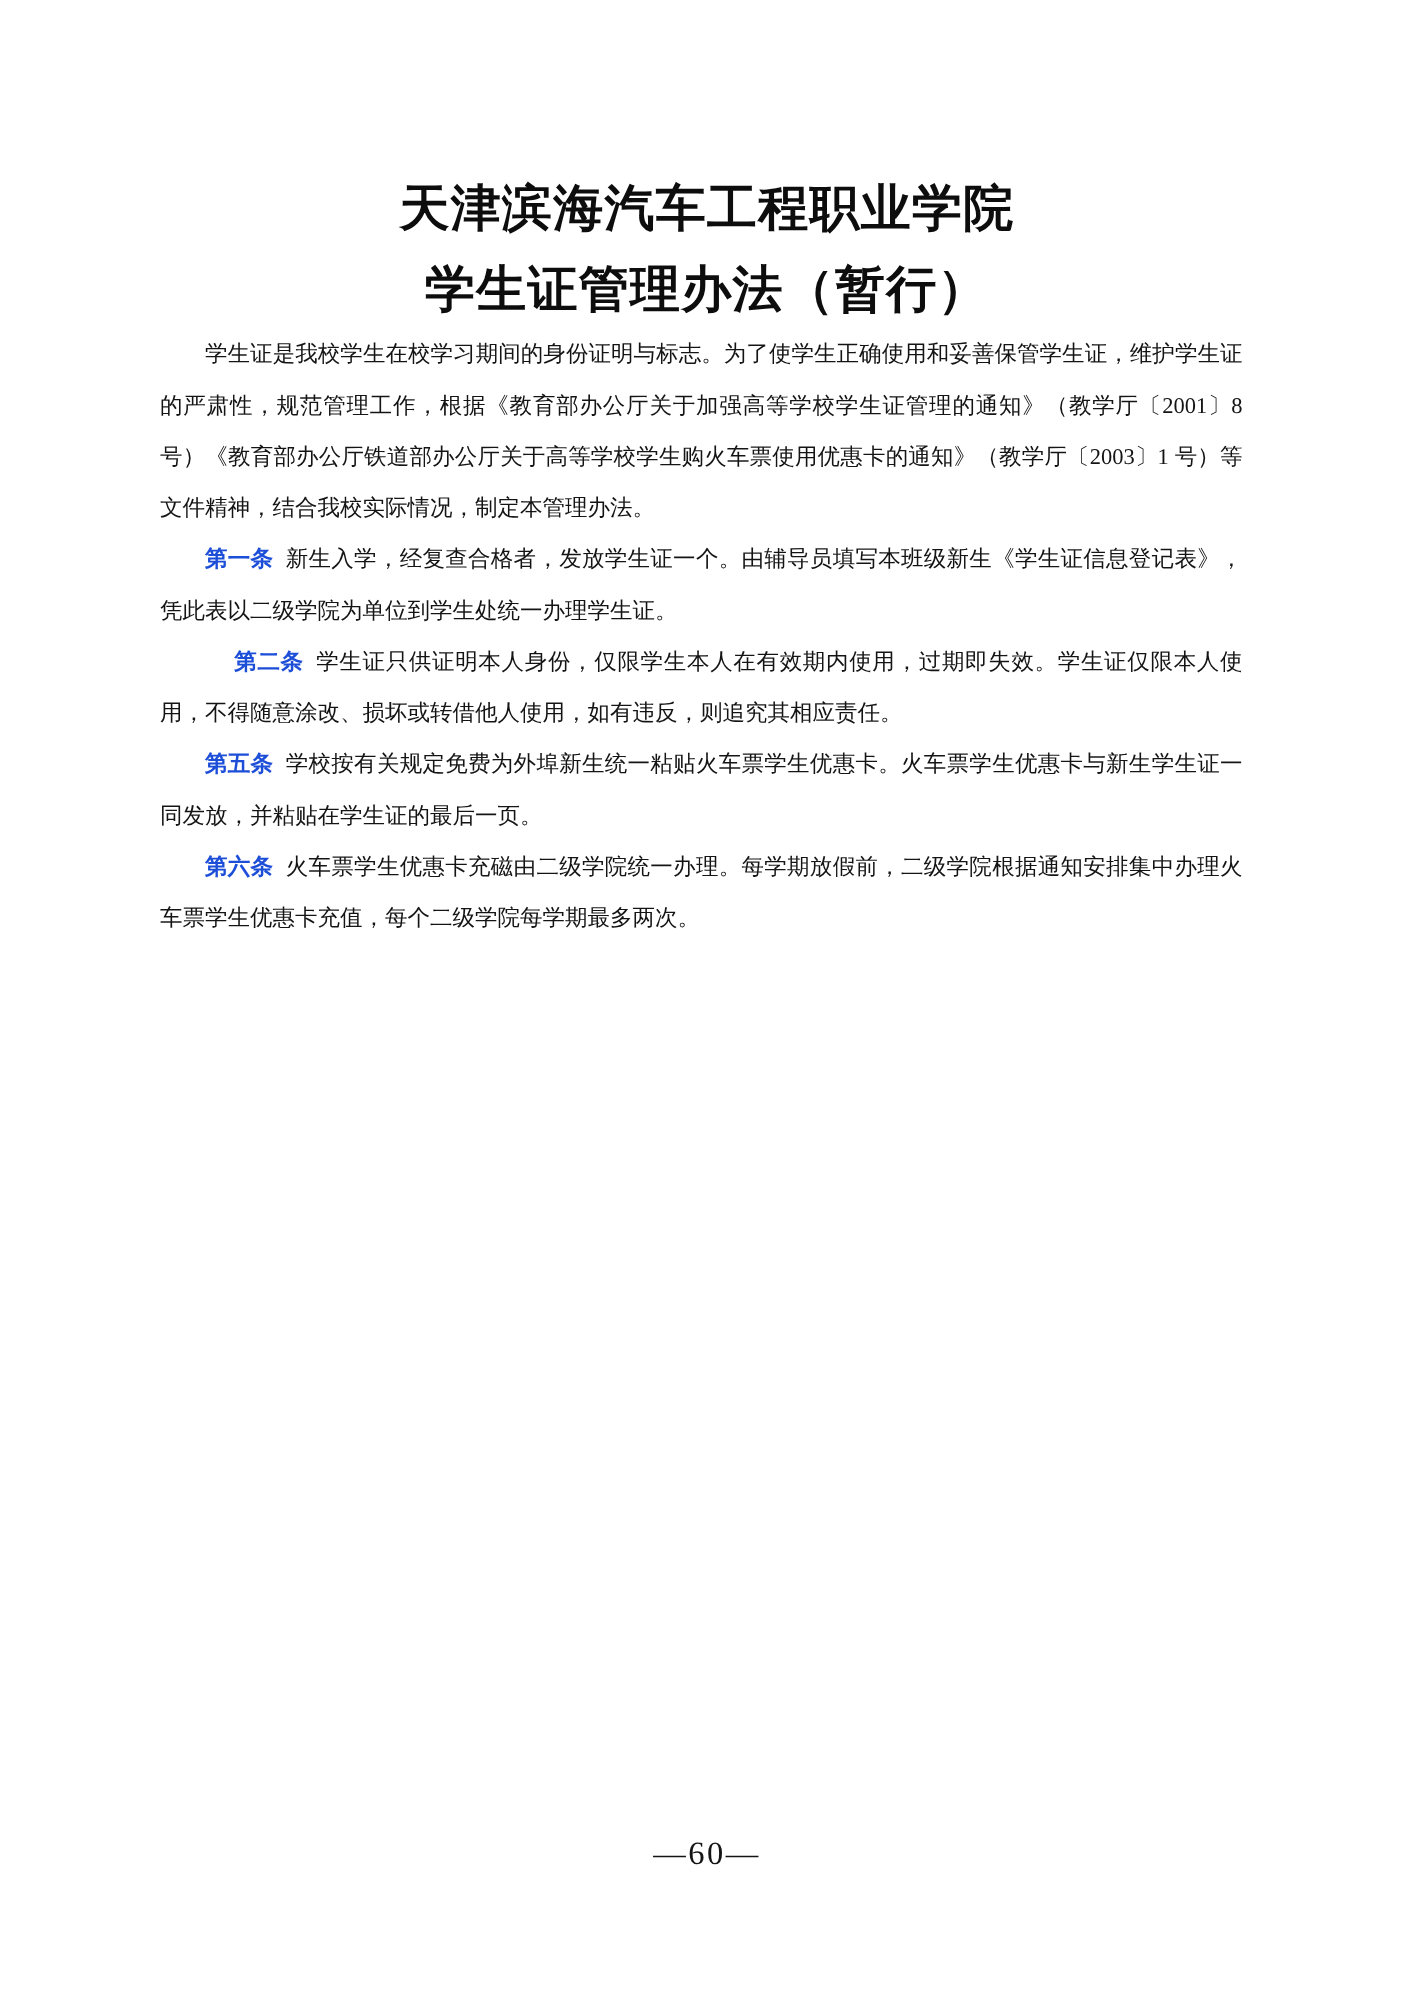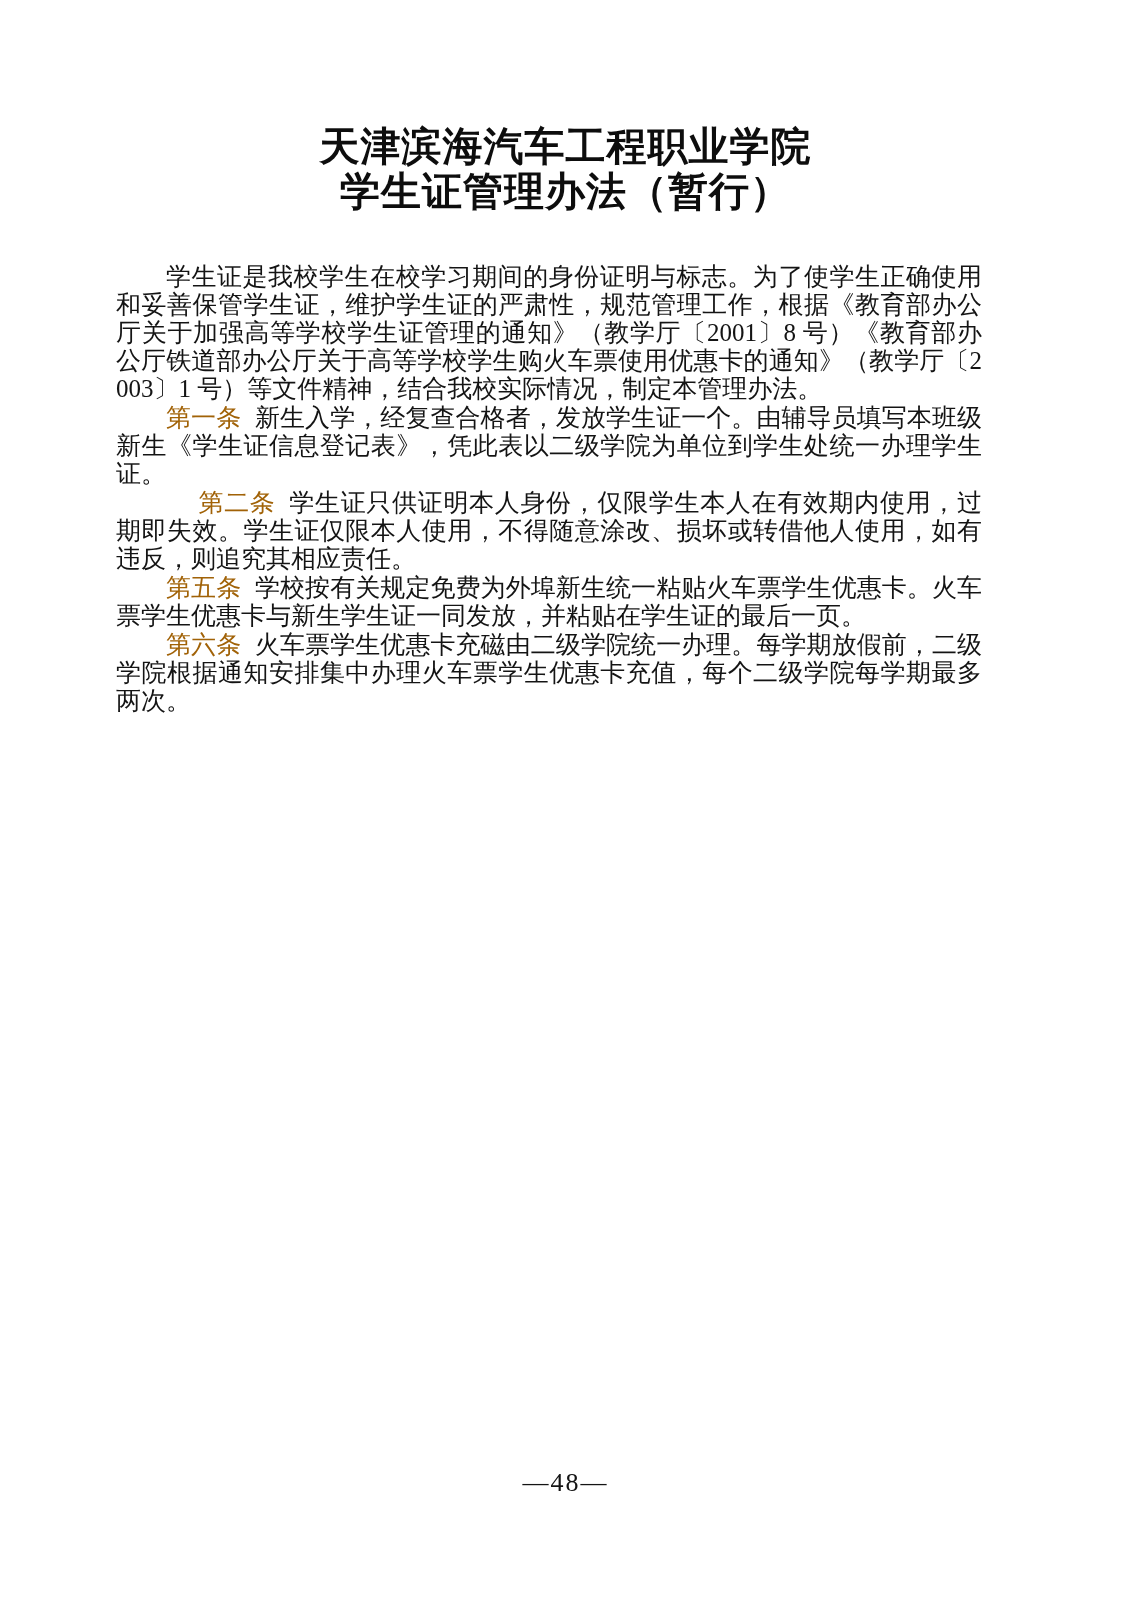--- a/index.html
+++ b/index.html
@@ -24,44 +24,45 @@
     margin: 0;
     text-align: center;
     font-size: 40px;
     line-height: 45px;
     font-weight: bold;
     letter-spacing: 1px;
     color: #0d0d0d;
   }
   .title .title-line {
     display: block;
+    margin-top: 20px;
   }
   .doc-body {
     position: absolute;
     top: 263px;
-    left: 116px;
+    left: 128px;
     width: 866px;
-    font-size: 25px;
-    line-height: 28px;
+    font-size: 18px;
+    line-height: 41px;
     text-align: justify;
     text-justify: inter-ideograph;
   }
   .para {
     margin: 0;
     text-indent: 2em;
     word-break: break-all;
   }
   .para.indent-more {
     text-indent: 3.3em;
   }
   .art-label {
-    font-weight: normal;
+    font-weight: bold;
     font-family: "Liberation Sans", "DejaVu Sans", sans-serif;
     margin-right: 0.55em;
-    color: #a16207;
+    color: #1d4ed8;
   }
   .footer {
     position: absolute;
     top: 1468px;
     left: 0;
     right: 0;
     text-align: center;
   }
   .page-number {
     font-size: 26px;
@@ -88,16 +89,16 @@
 
 
 
     <p class="para"><b class="art-label">第五条</b><span>学校按有关规定免费为外埠新生统一粘贴火车票学生优惠卡。火车票学生优惠卡与新生学生证一同发放，并粘贴在学生证的最后一页。</span></p>
 
     <p class="para"><b class="art-label">第六条</b><span>火车票学生优惠卡充磁由二级学院统一办理。每学期放假前，二级学院根据通知安排集中办理火车票学生优惠卡充值，每个二级学院每学期最多两次。</span></p>
 
   </div>
 
   <div class="footer">
-    <span class="page-number">—48—</span>
+    <span class="page-number">—60—</span>
   </div>
 
 </div>
 
 </body></html>

